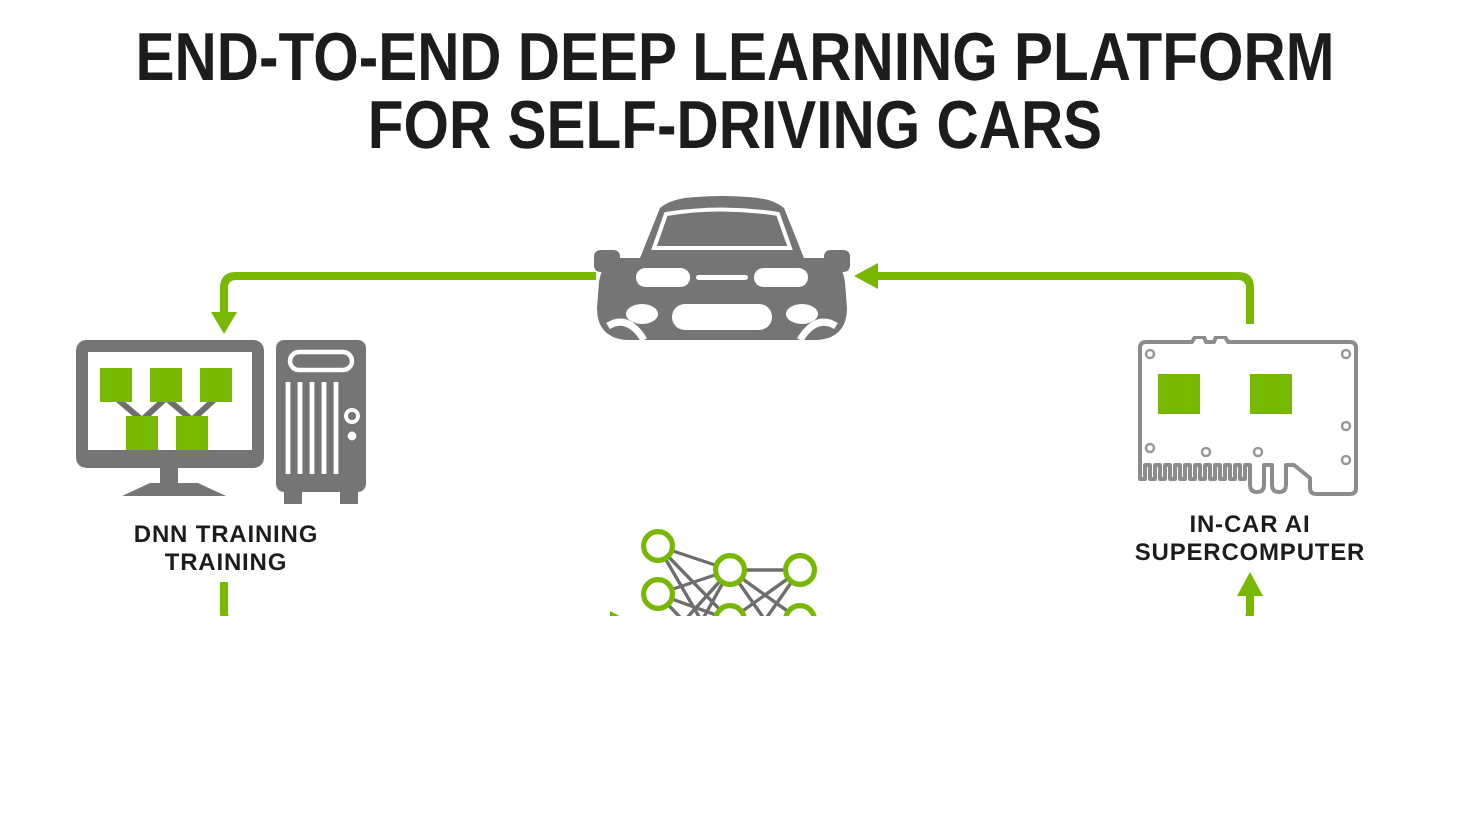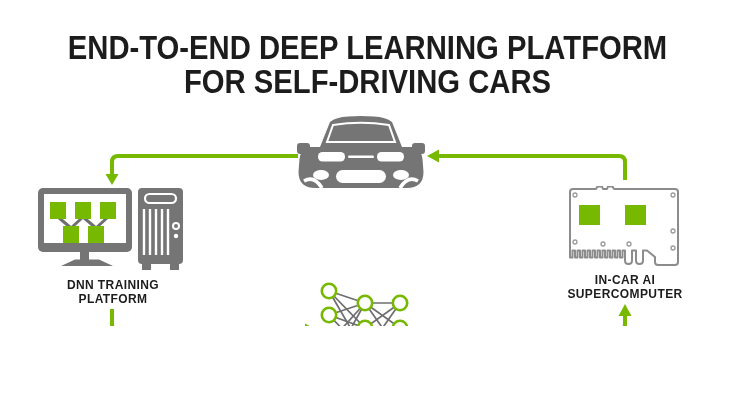--- a/index.html
+++ b/index.html
@@ -1,21 +1,20 @@
 <!DOCTYPE html>
 <html style="--accent-green: #76b900; --icon-gray: #757575; --board-outline: #8c8c8c; --text: #1c1c1c; --background: #ffffff;"><head>
 <meta charset="utf-8">
 <style>
   html,body { margin:0; padding:0; background:#fff; }
   .canvas {
     position:relative; width:735px; height:308px;
     background:var(--background,#ffffff);
     font-family:"Liberation Sans", sans-serif;
     overflow:hidden;
-    margin-top:18px;
   }
   .title {
     position:absolute; top:12px; left:0; width:735px;
     text-align:center; color:var(--text,#1c1c1c);
     font-weight:bold; font-size:34px; line-height:34px;
     transform:scaleX(0.86); transform-origin:50% 0;
     white-space:nowrap;
   }
   .node-label {
     position:absolute; text-align:center;
@@ -112,21 +111,21 @@
         <path class="ws" stroke-width="2.4" d="M110 23V69 M116 23V69 M122 23V69 M128 23V69 M134 23V69"></path>
         <circle class="ws" cx="142" cy="40" r="3" stroke-width="2"></circle>
         <circle class="wf" cx="142" cy="50" r="2.2"></circle>
         <rect class="gf" x="108" y="78" width="9" height="6"></rect>
         <rect class="gf" x="136" y="78" width="9" height="6"></rect>
       </g>
     </svg>
   </div>
   <div class="node-label" style="left:38px;top:261px;width:150px">
     <div>DNN TRAINING</div>
-    <div>PLATFORM</div>
+    <div>TRAINING</div>
   </div>
 
   <div class="abs" style="left:310px;top:260px">
     <svg width="115" height="105" viewBox="0 0 115 105">
       <g class="lnk" stroke-width="1.7">
         <line x1="19" y1="13" x2="55" y2="25"></line>
           <line x1="19" y1="13" x2="55" y2="50"></line>
           <line x1="19" y1="13" x2="55" y2="75"></line>
         <line x1="19" y1="37" x2="55" y2="25"></line>
           <line x1="19" y1="37" x2="55" y2="50"></line>

